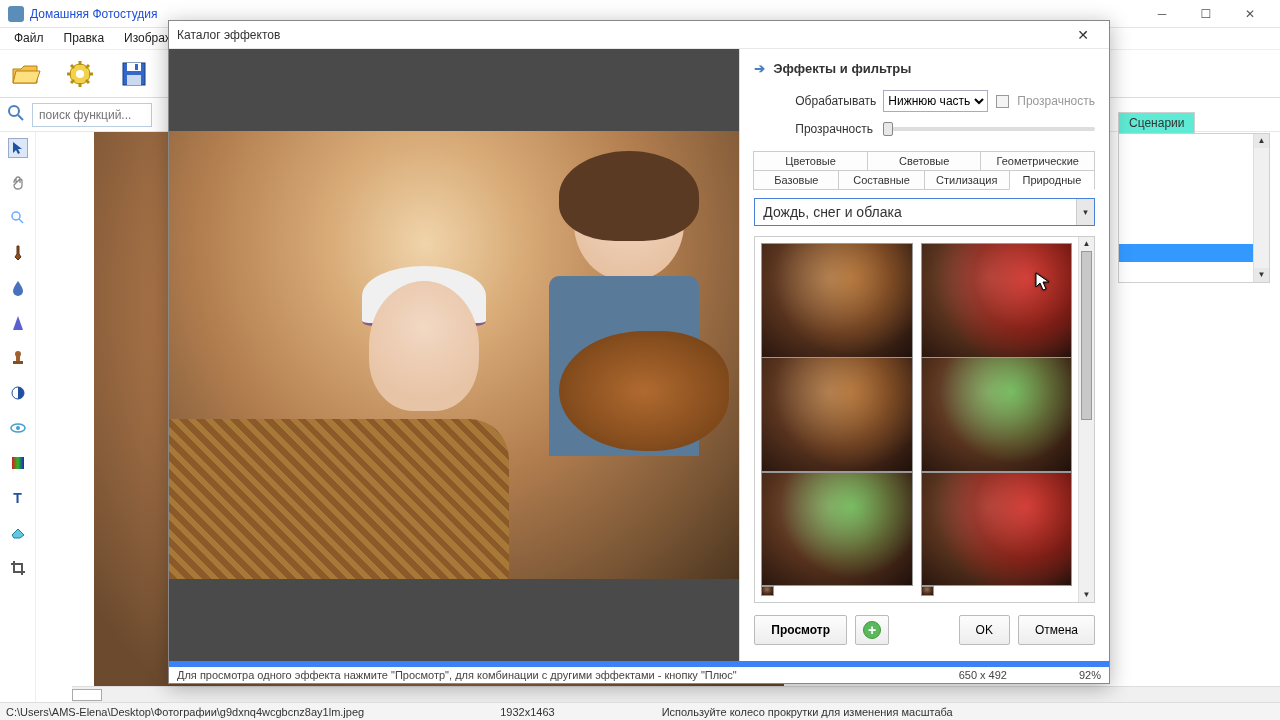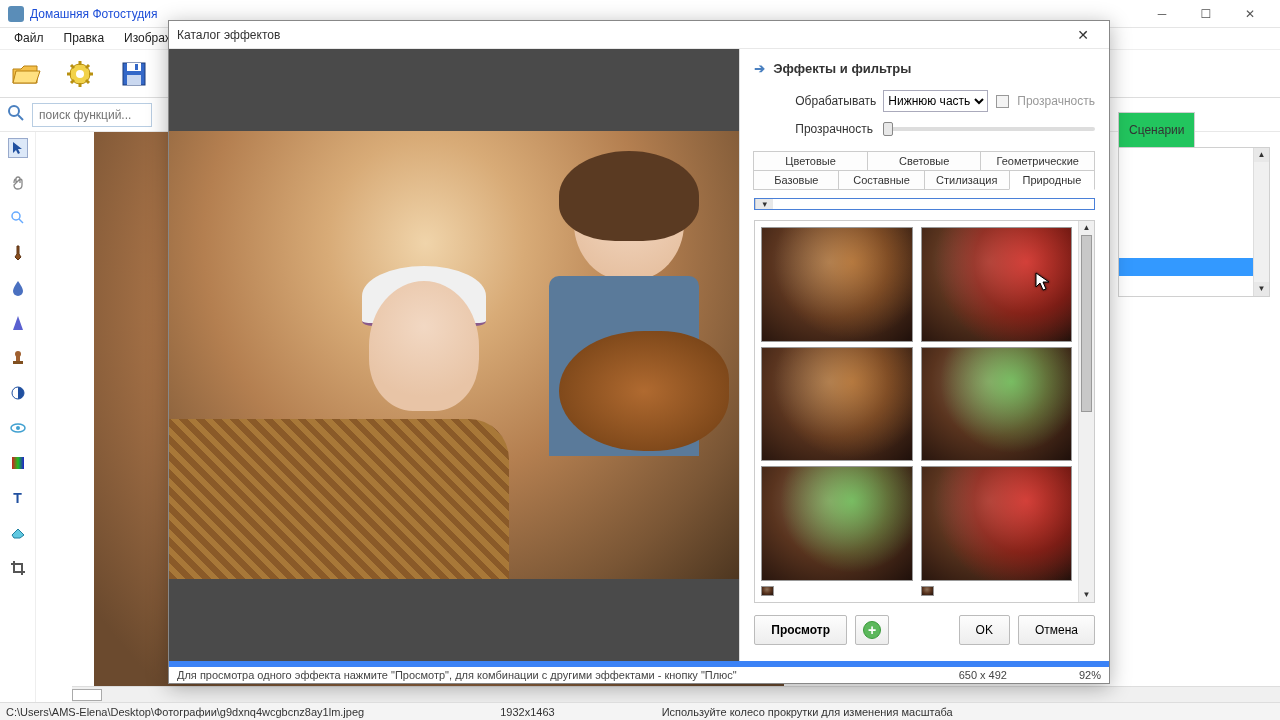--- a/index.html
+++ b/index.html
@@ -34,21 +34,21 @@
 .canvas-zone .photo {
   position: absolute; left: 58px; top: 0; width: 690px; height: 560px;
   background: radial-gradient(ellipse at 50% 30%, #e8c29a 0%, #d4a06e 25%, #aa7448 55%, #6b4a2e 90%);
   overflow: hidden;
 }
 .canvas-zone .hscroll { position: absolute; left: 36px; right: 0; bottom: 0; height: 16px; background: #f0f0f0; border-top: 1px solid #ddd; }
 .canvas-zone .hscroll .thumb { position: absolute; left: 0; top: 2px; width: 30px; height: 12px; background: #fff; border: 1px solid #aaa; }
 
 
 .right-strip { position: absolute; right: 10px; top: 112px; width: 152px; }
-.right-strip .tab { border: 1px solid #d0d0d0; border-bottom: none; background: #22c55e; padding: 10px 10px; display: inline-block; }
+.right-strip .tab { border: 1px solid #d0d0d0; border-bottom: none; background: #5eead4; padding: 3px 10px; display: inline-block; }
 .right-strip .panel { border: 1px solid #d0d0d0; height: 150px; background: #fff; position: relative; }
 .right-strip .panel .vscroll { position: absolute; right: 0; top: 0; bottom: 0; width: 16px; background: #f0f0f0; border-left: 1px solid #ddd; }
 .right-strip .panel .vscroll .up, .right-strip .panel .vscroll .down { height: 14px; background: #e8e8e8; text-align: center; font-size: 8px; line-height: 14px; }
 .right-strip .panel .sel { background: #3399ff; height: 18px; margin-right: 16px; }
 
 
 .dialog { position: absolute; left: 168px; top: 20px; width: 942px; height: 664px; background: #fff; border: 1px solid #888; box-shadow: 0 4px 20px rgba(0,0,0,0.3); display: flex; flex-direction: column; }
 .dialog-titlebar { height: 28px; display: flex; align-items: center; justify-content: space-between; padding: 0 8px; border-bottom: 1px solid #e8e8e8; }
 .dialog-titlebar .title { font-size: 12px; }
 .dialog-titlebar .close { width: 36px; height: 26px; display: flex; align-items: center; justify-content: center; font-size: 14px; }
@@ -319,20 +319,21 @@
         </div>
         <div class="trow">
           <div>Базовые</div>
           <div>Составные</div>
           <div>Стилизация</div>
           <div class="active">Природные</div>
         </div>
       </div>
 
       <div class="effect-select">
+        <div class="val">Дождь, снег и облака</div>
         <div class="dd">▾</div>
       </div>
 
       <div class="thumbs-wrap">
         <div class="thumbs-grid">
           <div class="th-item orange">
               <div class="t-photo"></div>
             </div>
           <div class="th-item red">
               <div class="t-photo"></div>

